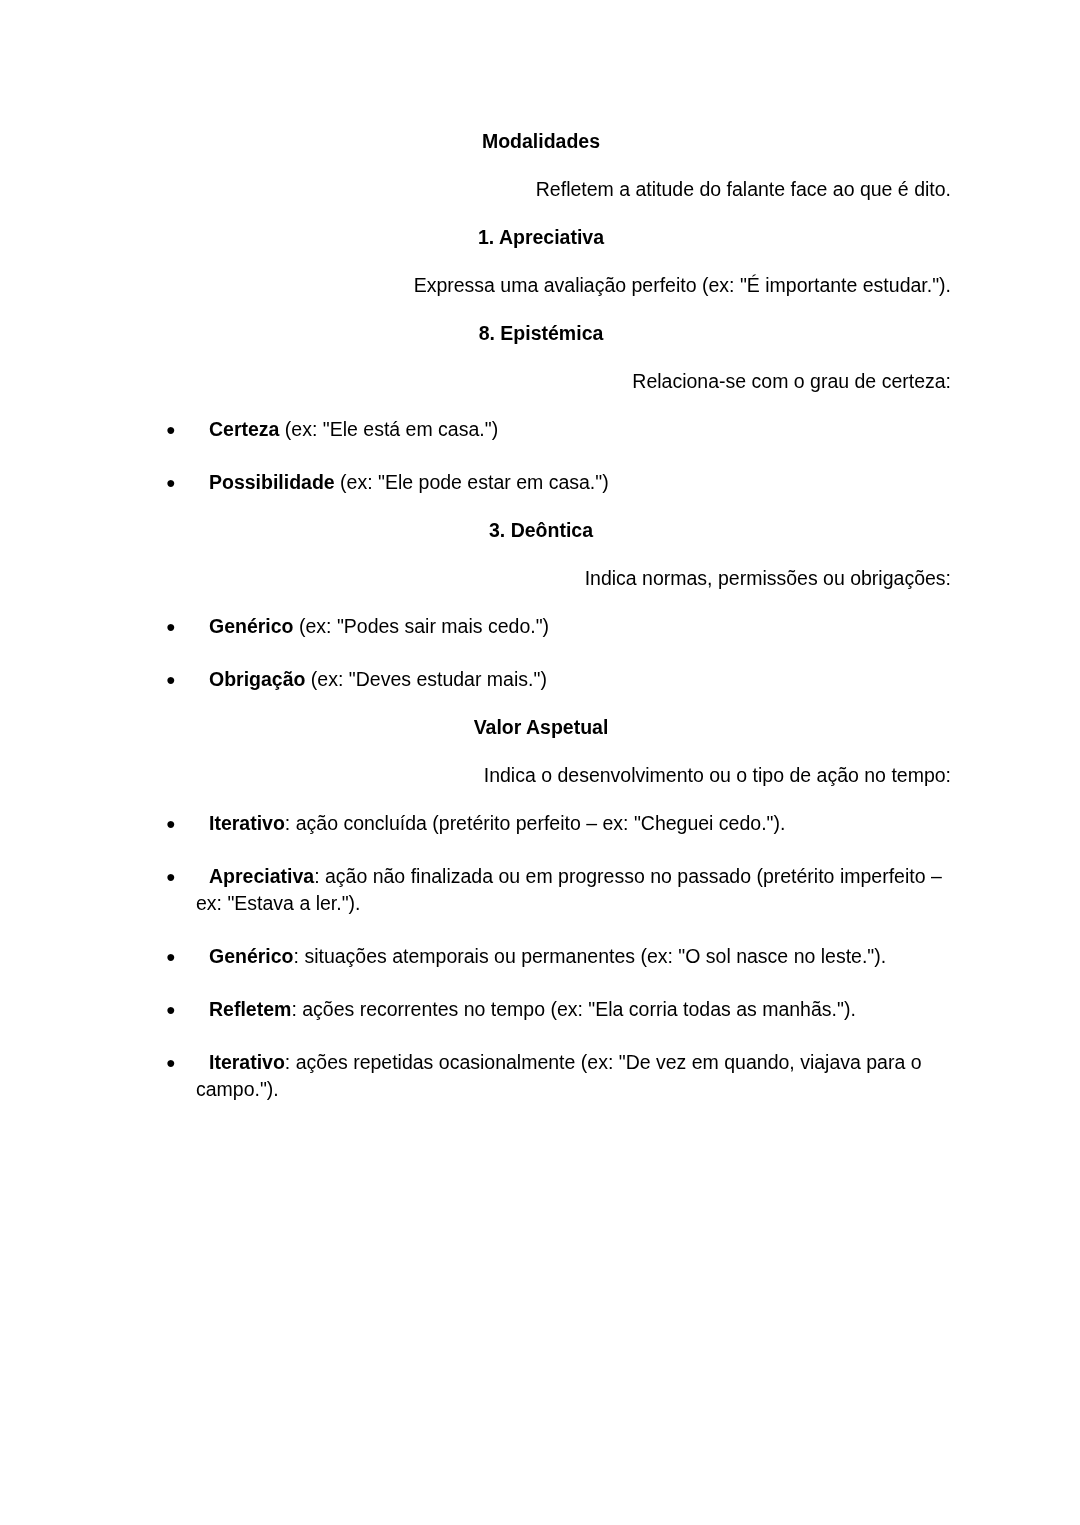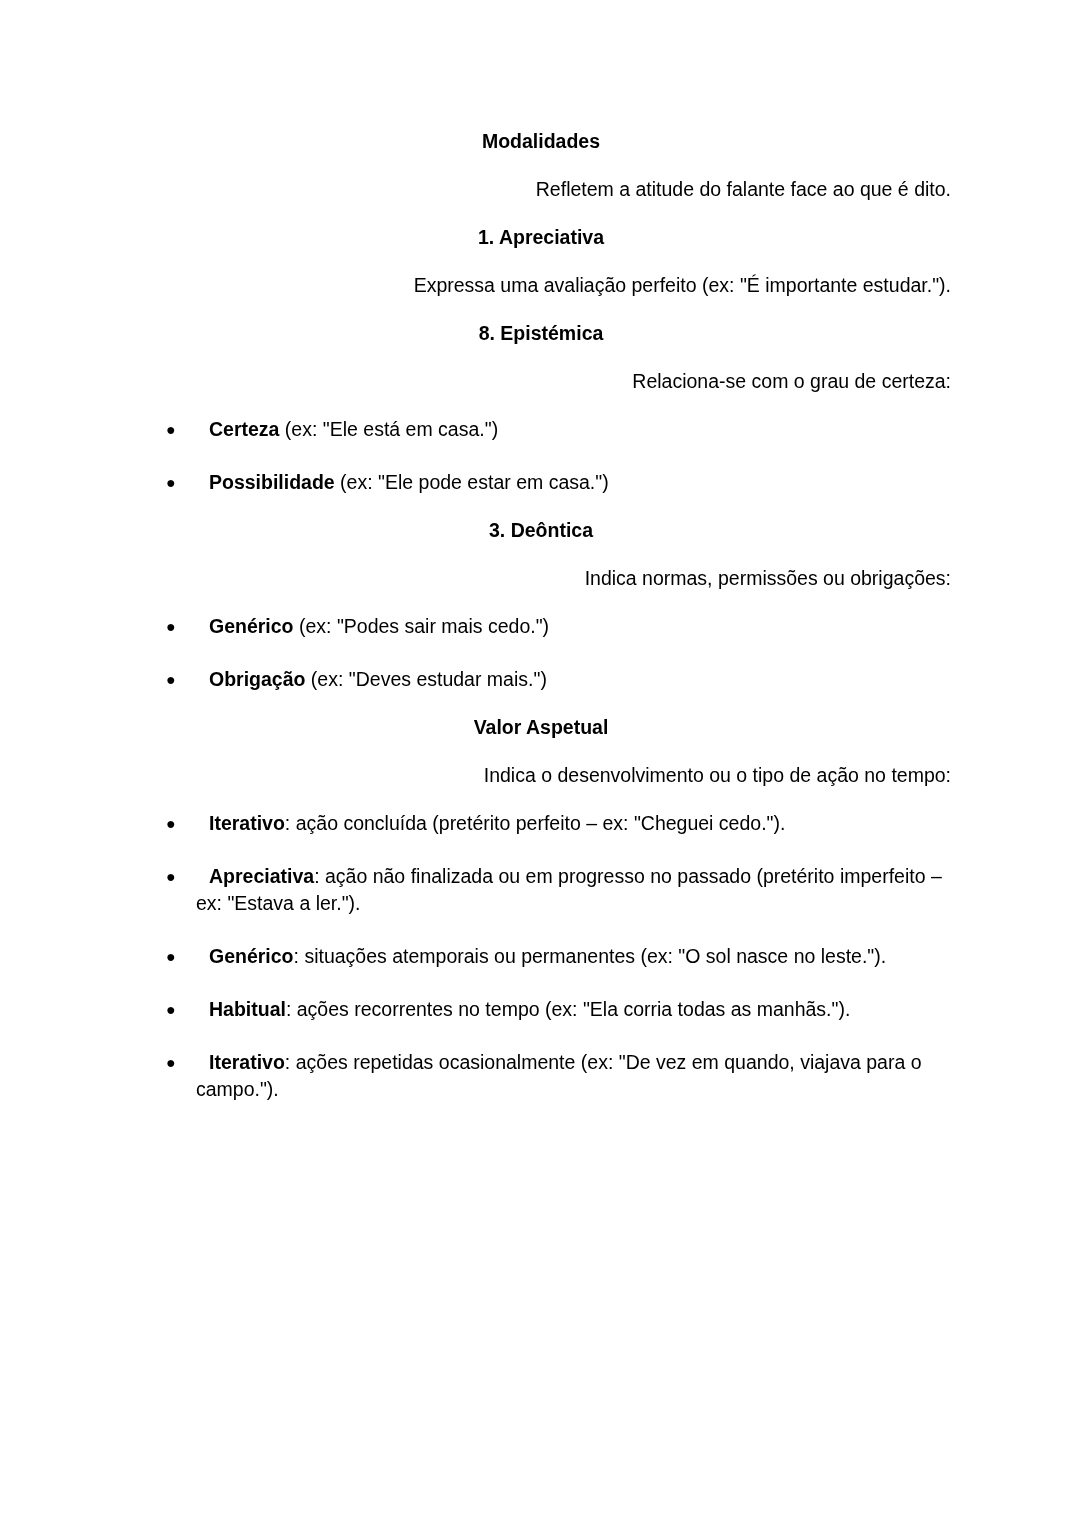--- a/index.html
+++ b/index.html
@@ -95,20 +95,20 @@
     <li>
       <span class="bullet">●</span><b>Iterativo</b><span>: ação concluída (pretérito perfeito – ex: "Cheguei cedo.").</span>
     </li>
     <li>
       <span class="bullet">●</span><b>Apreciativa</b><span>: ação não finalizada ou em progresso no passado (pretérito imperfeito – ex: "Estava a ler.").</span>
     </li>
     <li>
       <span class="bullet">●</span><b>Genérico</b><span>: situações atemporais ou permanentes (ex: "O sol nasce no leste.").</span>
     </li>
     <li>
-      <span class="bullet">●</span><b>Habitual</b><span>: ações recorrentes no tempo (ex: "Ela corria todas as manhãs.").</span>
+      <span class="bullet">●</span><b>Refletem</b><span>: ações recorrentes no tempo (ex: "Ela corria todas as manhãs.").</span>
     </li>
     <li>
       <span class="bullet">●</span><b>Iterativo</b><span>: ações repetidas ocasionalmente (ex: "De vez em quando, viajava para o campo.").</span>
     </li>
   </ul>
 
 </div>
 
 </body></html>

